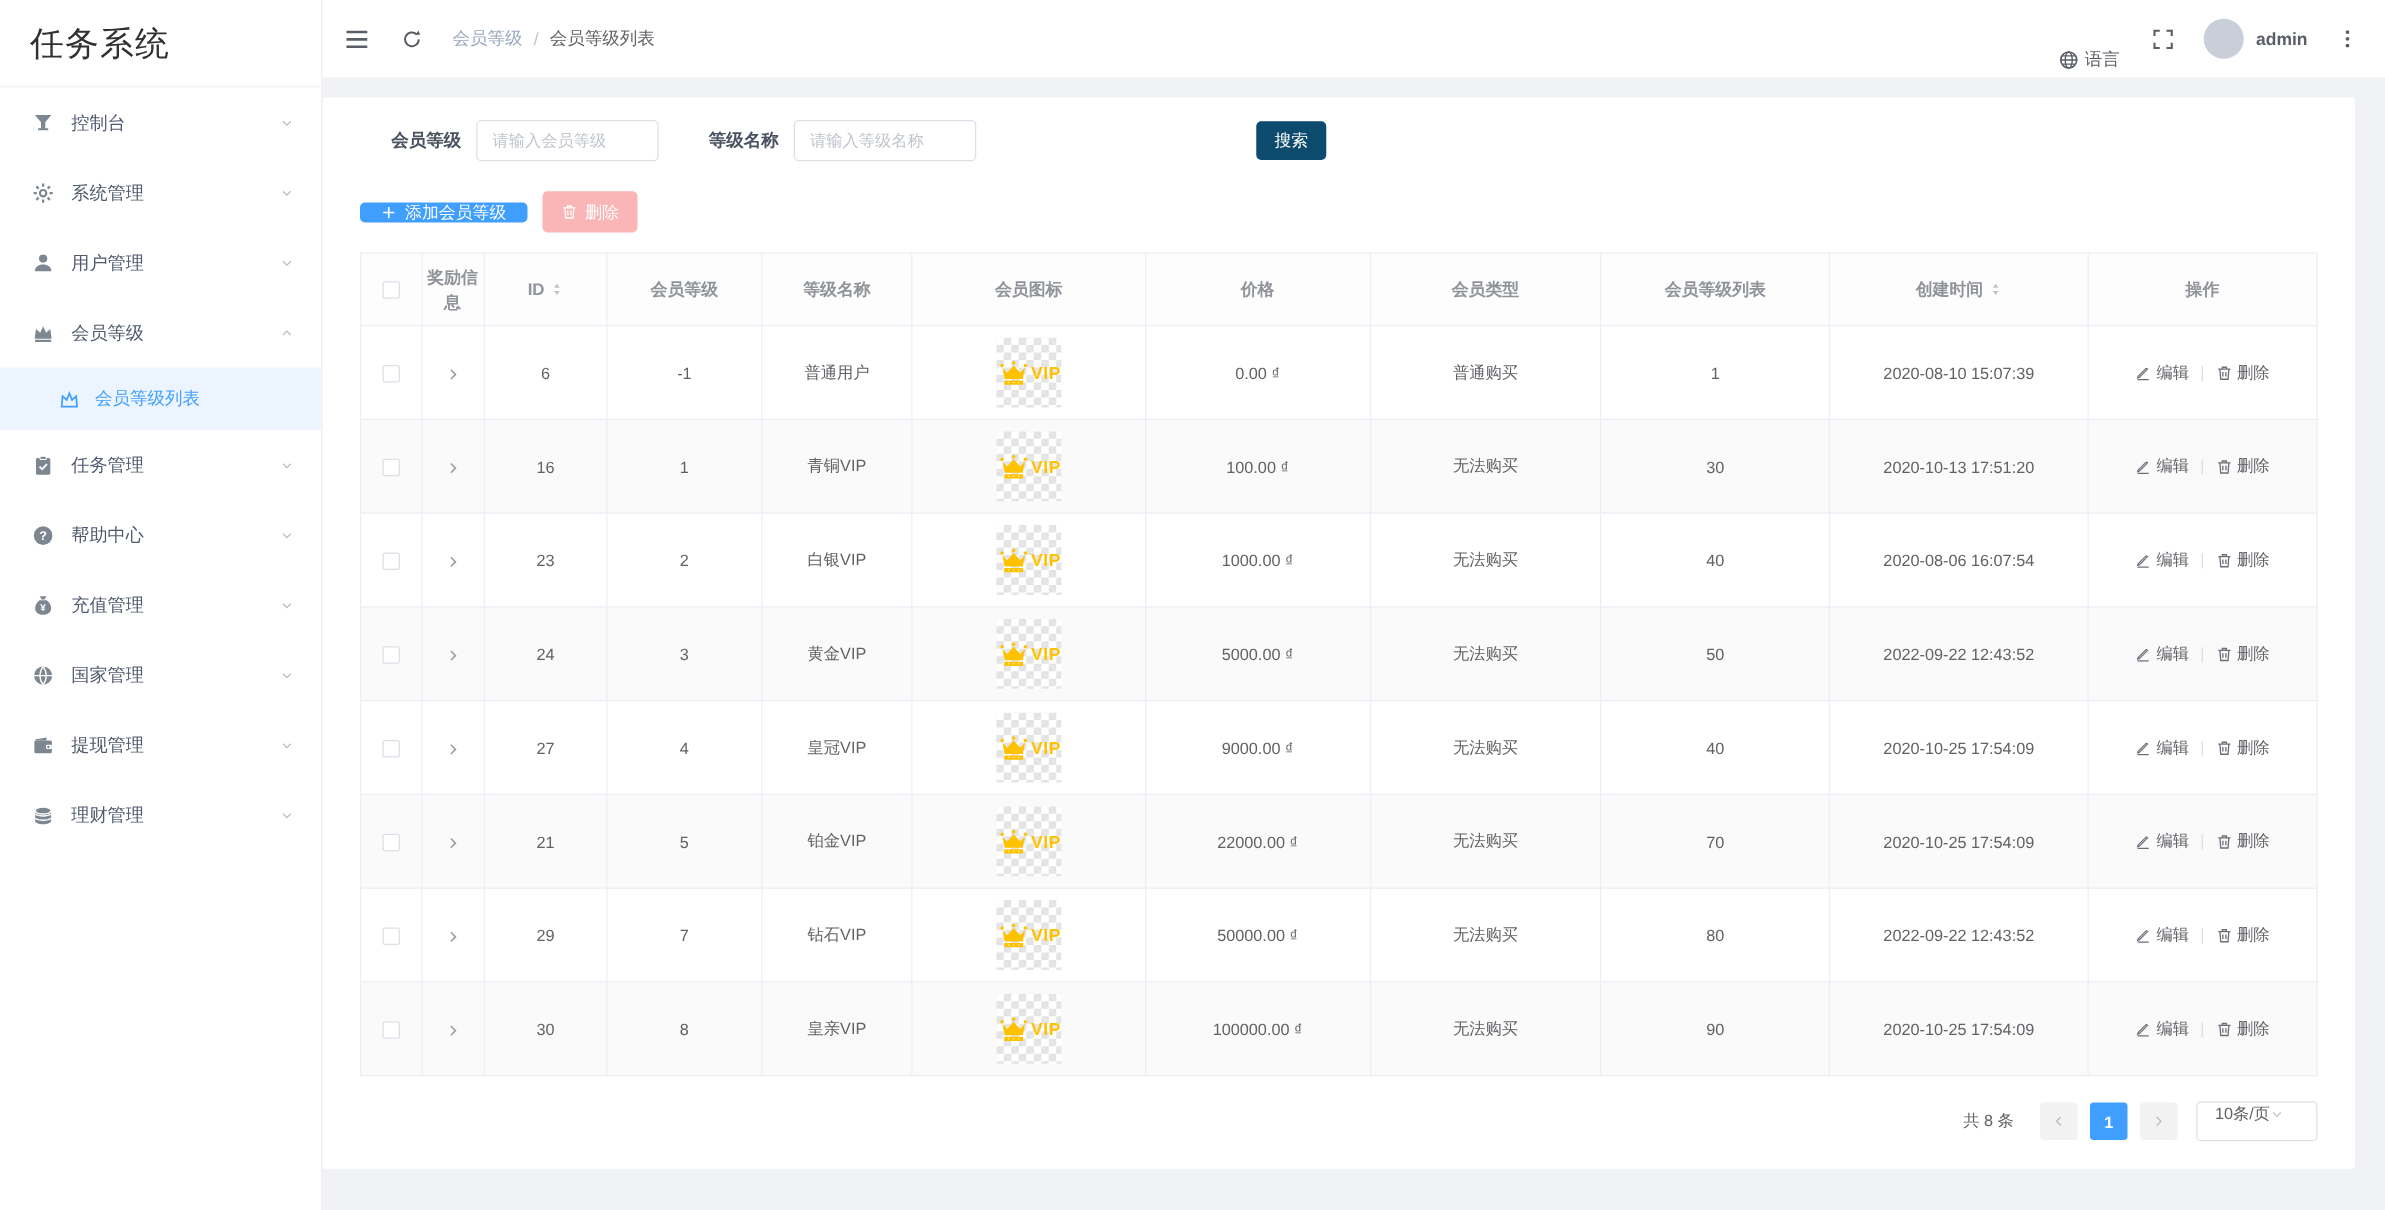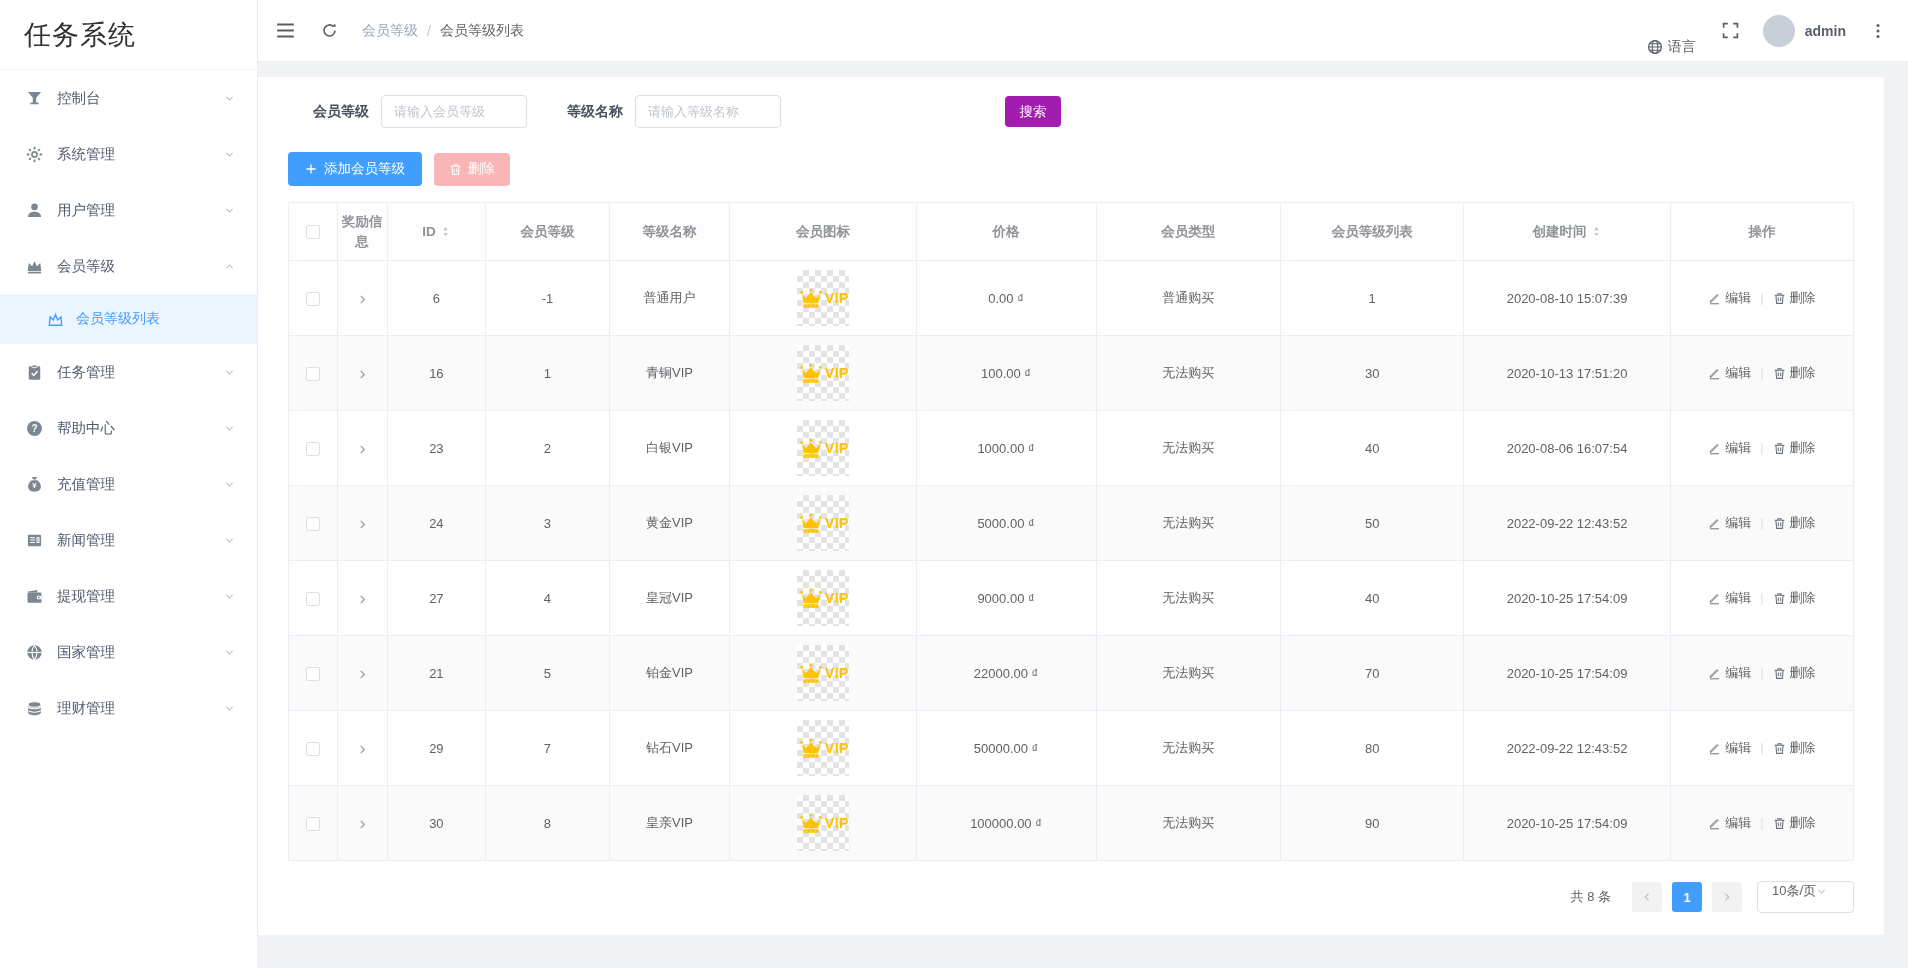--- a/index.html
+++ b/index.html
@@ -49,25 +49,25 @@
 
   
   .filter-row { display:flex; align-items:center; margin:2px 0 24px 25px; }
   .f-label { font-size:14px; font-weight:700; color:#4a5160; margin-right:12px; white-space:nowrap; }
   .f-input { width:146px; height:33px; border:1px solid #dcdfe6; border-radius:4px; padding:0 12px;
              font-size:13px; color:#606266; outline:none; font-family:inherit; }
   .f-input::placeholder { color:#c0c4cc; }
   .gap2 { margin-left:40px; }
   .btn { border:none; border-radius:4px; font-size:13.5px; cursor:pointer; font-family:inherit;
          display:inline-flex; align-items:center; justify-content:center; }
-  .btn-search { width:56px; height:31px; background:#a21caf; color:#fff; margin-left:224px; }
+  .btn-search { width:56px; height:31px; background:#0c4a6e; color:#fff; margin-left:224px; }
 
   
   .toolbar { display:flex; align-items:center; margin-bottom:16px; }
-  .btn-add { height:34px; padding:0 17px; background:#409eff; color:#fff; }
+  .btn-add { height:16px; padding:0 17px; background:#409eff; color:#fff; }
   .btn-add svg { margin-right:7px; }
   .btn-del { height:33px; padding:0 15px; background:#fab6b6; color:#fff; margin-left:12px; cursor:not-allowed; }
   .btn-del svg { margin-right:6px; }
 
   
   table { width:100%; border-collapse:collapse; table-layout:fixed; }
   th, td { border:1px solid #ebeef5; text-align:center; vertical-align:middle; }
   thead th { height:58px; background:#fdfdfe; color:#909399; font-size:13.5px; font-weight:700;
              line-height:20px; padding:0 4px; }
   tbody td { height:75px; color:#606266; font-size:13px; }
@@ -301,46 +301,35 @@
         </svg>
       </span>
     <span class="mi-label">充值管理</span>
     <svg class="ic chev" width="11" height="11">
         <use href="#i-chev-d"></use>
       </svg>
   </div>
   <div class="menu-item">
     <span class="mi-icon">
         <svg class="ic" width="17" height="17">
-          <use href="#i-news"></use>
-        </svg>
-      </span>
-    <span class="mi-label">新闻管理</span>
+          <use href="#i-globe-f"></use>
+        </svg>
+      </span>
+    <span class="mi-label">国家管理</span>
     <svg class="ic chev" width="11" height="11">
         <use href="#i-chev-d"></use>
       </svg>
   </div>
   <div class="menu-item">
     <span class="mi-icon">
         <svg class="ic" width="17" height="17">
           <use href="#i-wallet"></use>
         </svg>
       </span>
     <span class="mi-label">提现管理</span>
-    <svg class="ic chev" width="11" height="11">
-        <use href="#i-chev-d"></use>
-      </svg>
-  </div>
-  <div class="menu-item">
-    <span class="mi-icon">
-        <svg class="ic" width="17" height="17">
-          <use href="#i-globe-f"></use>
-        </svg>
-      </span>
-    <span class="mi-label">国家管理</span>
     <svg class="ic chev" width="11" height="11">
         <use href="#i-chev-d"></use>
       </svg>
   </div>
   <div class="menu-item">
     <span class="mi-icon">
         <svg class="ic" width="17" height="17">
           <use href="#i-coins"></use>
         </svg>
       </span>

